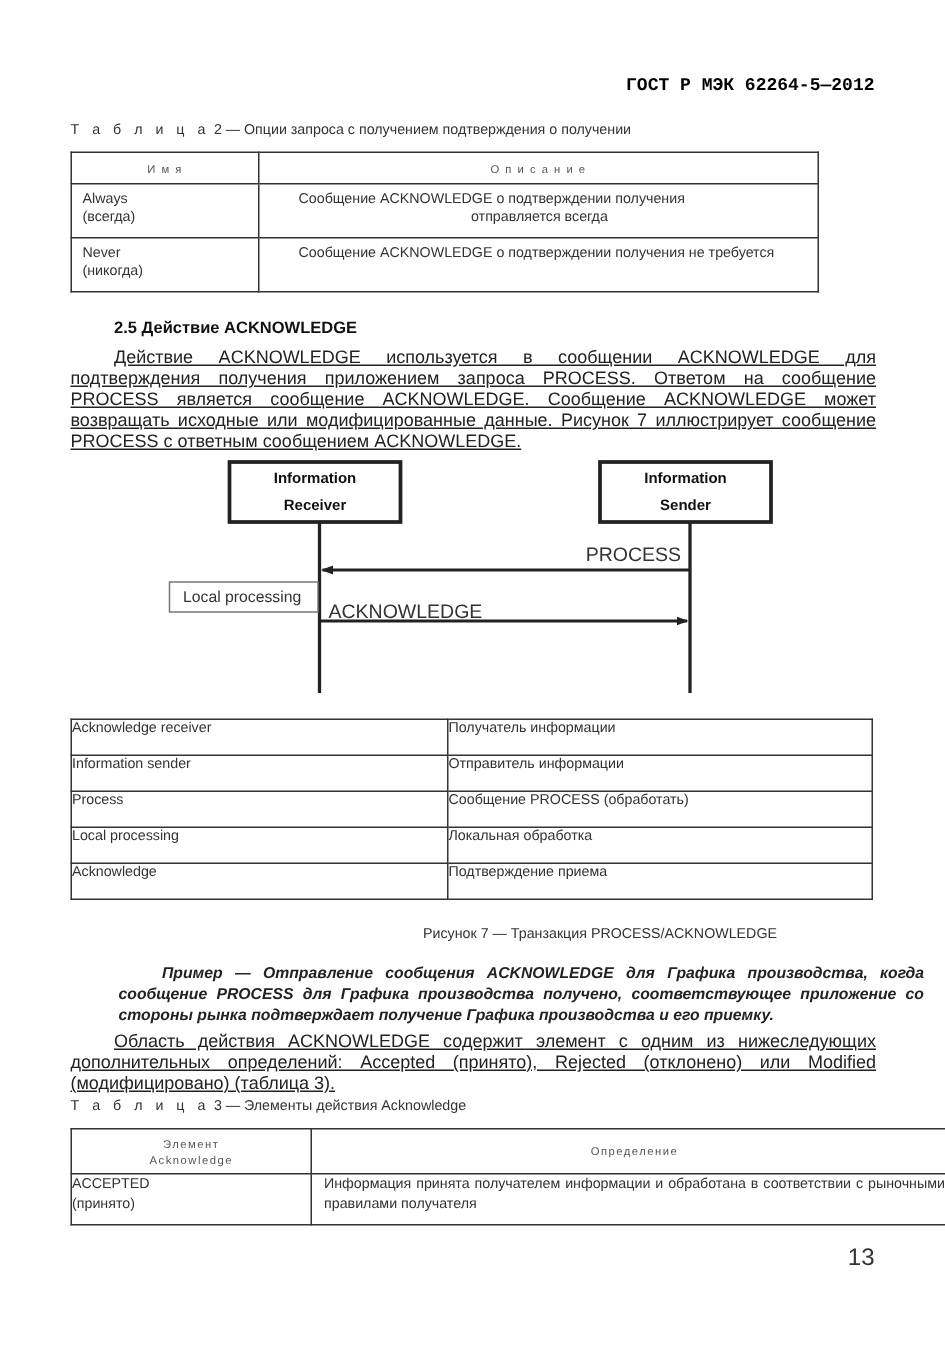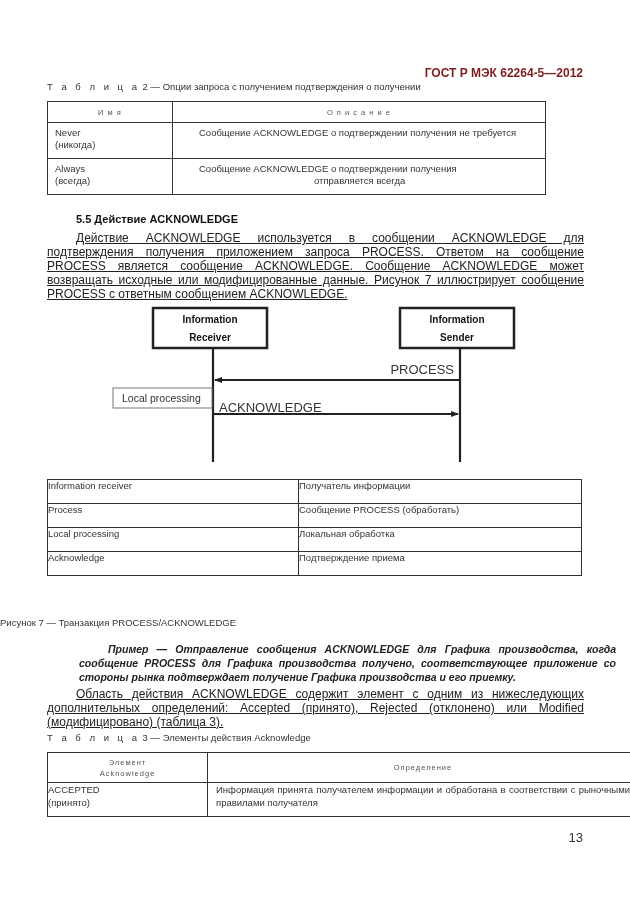--- a/index.html
+++ b/index.html
@@ -1,85 +1,85 @@
 <!DOCTYPE html>
 <html><head>
 <meta charset="utf-8">
 <style>
   html, body { margin: 0; padding: 0; background: #ffffff; }
   body { width: 630px; height: 913px; position: relative; overflow: hidden;
          font-family: "Liberation Sans", "DejaVu Sans", sans-serif; color: #222; }
   .abs { position: absolute; }
-  .doc-header { right: 47px; top: 66px; font-weight: bold; font-size: 12px; color: #7f1d1d; }
+  .doc-header { right: 47px; top: 50px; font-weight: bold; font-size: 12px; color: #000000; font-family: Liberation Mono, monospace; }
   .caption { font-size: 9.5px; color: #333; }
   .caption .spaced { letter-spacing: 3px; }
   table.doc { position: absolute; border-collapse: collapse; font-size: 9.5px; color: #333; }
   table.doc td, table.doc th { border: 1px solid #333; vertical-align: top; padding: 0; }
   table.doc th { font-weight: normal; font-size: 7.5px; letter-spacing: 1px; color: #555; text-align: center; vertical-align: middle; }
   .t2 { left: 47px; top: 101px; width: 499px; border-radius: 14px; }
   .t2 th { height: 20px; border-bottom: 3px double #333; }
   .t2 td { height: 31px; }
   .t2 .c1 { padding: 4px 0 0 7px; line-height: 12px; }
   .t2 .c2 { padding: 4px 0 0 26px; line-height: 12px; }
   .sec-title { left: 76px; top: 213px; font-weight: bold; font-size: 11px; color: #111; }
   .para { left: 47px; width: 537px; font-size: 12px; line-height: 14px; text-align: justify; color: #222; text-decoration: underline; }
   .para p { margin: 0; text-indent: 29px; }
   .diagram { left: 0; top: 300px; width: 630px; height: 170px; }
   .box-label { font-weight: bold; font-size: 10px; text-align: center; line-height: 18px; color: #111; }
   .t-legend { left: 47px; top: 479px; width: 535px; }
   .t-legend td { height: 23px; vertical-align: middle; padding-left: 13px; font-size: 9.5px; }
   .t-legend td.l { width: 250px; }
-  .fig-caption { left: 0; width: 518px; top: 617px; text-align: left; font-size: 9.5px; color: #333; }
+  .fig-caption { left: 0; width: 518px; top: 617px; text-align: right; font-size: 9.5px; color: #333; }
   .example { left: 47px; width: 537px; top: 642px; font-size: 10.5px; line-height: 14px; font-style: italic; font-weight: bold; text-align: justify; color: #222; margin-left: 32px; }
   .example p { margin: 0; text-indent: 29px; }
   .t3 { left: 47px; top: 752px; width: 592px; }
   .t3 th { height: 29px; border-bottom: 3px double #333; line-height: 11px; }
   .t3 th.l { width: 159px; }
   .t3 td { height: 33px; line-height: 13px; padding: 4px 0 0 10px; }
   .t3 td.r { padding-left: 8px; padding-right: 8px; text-align: justify; }
-  .page-num { right: 47px; top: 830px; font-size: 13px; color: #333; }
+  .page-num { right: 47px; top: 830px; font-size: 16px; color: #333; }
 </style>
 </head>
 <body>
 
 <div class="abs doc-header">ГОСТ Р МЭК 62264-5—2012</div>
 
 <div class="abs caption" style="left:47px; top:81px;">
   <span class="spaced">Т а б л и ц а</span><span> 2 — Опции запроса с получением подтверждения о получении</span>
 </div>
 
 <table class="doc t2">
   <tbody>
       <tr>
     <th style="width:124px;">И м я</th>
     <th>О п и с а н и е</th>
   </tr>
   <tr>
     <td class="c1">
-      <div>Never</div>
-      <div>(никогда)</div>
-    </td>
-    <td class="c2">
-      <div>Сообщение ACKNOWLEDGE о подтверждении получения не требуется</div>
-    </td>
-  </tr>
-  <tr>
-    <td class="c1">
       <div>Always</div>
       <div>(всегда)</div>
     </td>
     <td class="c2">
       <div>Сообщение ACKNOWLEDGE о подтверждении получения</div>
       <div style="padding-left:115px;">отправляется всегда</div>
     </td>
   </tr>
+  <tr>
+    <td class="c1">
+      <div>Never</div>
+      <div>(никогда)</div>
+    </td>
+    <td class="c2">
+      <div>Сообщение ACKNOWLEDGE о подтверждении получения не требуется</div>
+    </td>
+  </tr>
 </tbody>
   </table>
 
-<div class="abs sec-title">5.5 Действие ACKNOWLEDGE</div>
+<div class="abs sec-title">2.5 Действие ACKNOWLEDGE</div>
 
 <div class="abs para" style="top:231px;">
   <p>Действие ACKNOWLEDGE используется в сообщении ACKNOWLEDGE для подтверждения получения приложением запроса PROCESS. Ответом на сообщение PROCESS является сообщение ACKNOWLEDGE. Сообщение ACKNOWLEDGE может возвращать исходные или модифицированные данные. Рисунок 7 иллюстрирует сообщение PROCESS с ответным сообщением ACKNOWLEDGE.</p>
 </div>
 
 <svg class="abs diagram" viewBox="0 0 630 170">
   <defs>
     <marker id="arr" markerWidth="8" markerHeight="8" refX="7" refY="4" orient="auto" markerUnits="userSpaceOnUse">
       <path d="M0,1 L8,4 L0,7 Z" fill="#222"></path>
     </marker>
@@ -101,22 +101,26 @@
   <div>Information</div>
   <div>Sender</div>
 </div>
 <div class="abs" style="right:176px; top:362px; font-size:13px; color:#333;">PROCESS</div>
 <div class="abs" style="left:219px; top:400px; font-size:13px; color:#333;">ACKNOWLEDGE</div>
 <div class="abs" style="left:122px; top:392px; font-size:10.5px; color:#333;">Local processing</div>
 
 <table class="doc t-legend">
   <tbody>
       <tr>
-        <td class="l">Information receiver</td>
+        <td class="l">Acknowledge receiver</td>
         <td>Получатель информации</td>
+      </tr>
+  <tr>
+        <td class="l">Information sender</td>
+        <td>Отправитель информации</td>
       </tr>
   <tr>
         <td class="l">Process</td>
         <td>Сообщение PROCESS (обработать)</td>
       </tr>
   <tr>
         <td class="l">Local processing</td>
         <td>Локальная обработка</td>
       </tr>
   <tr>

